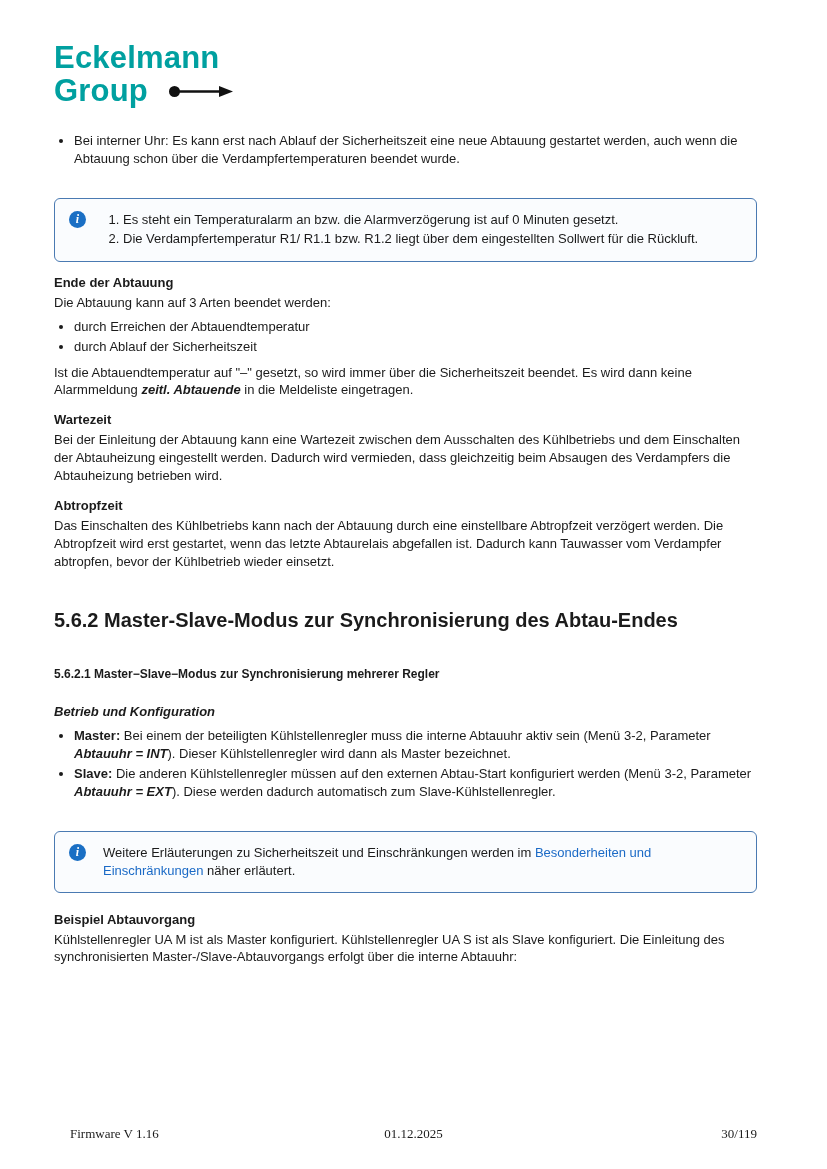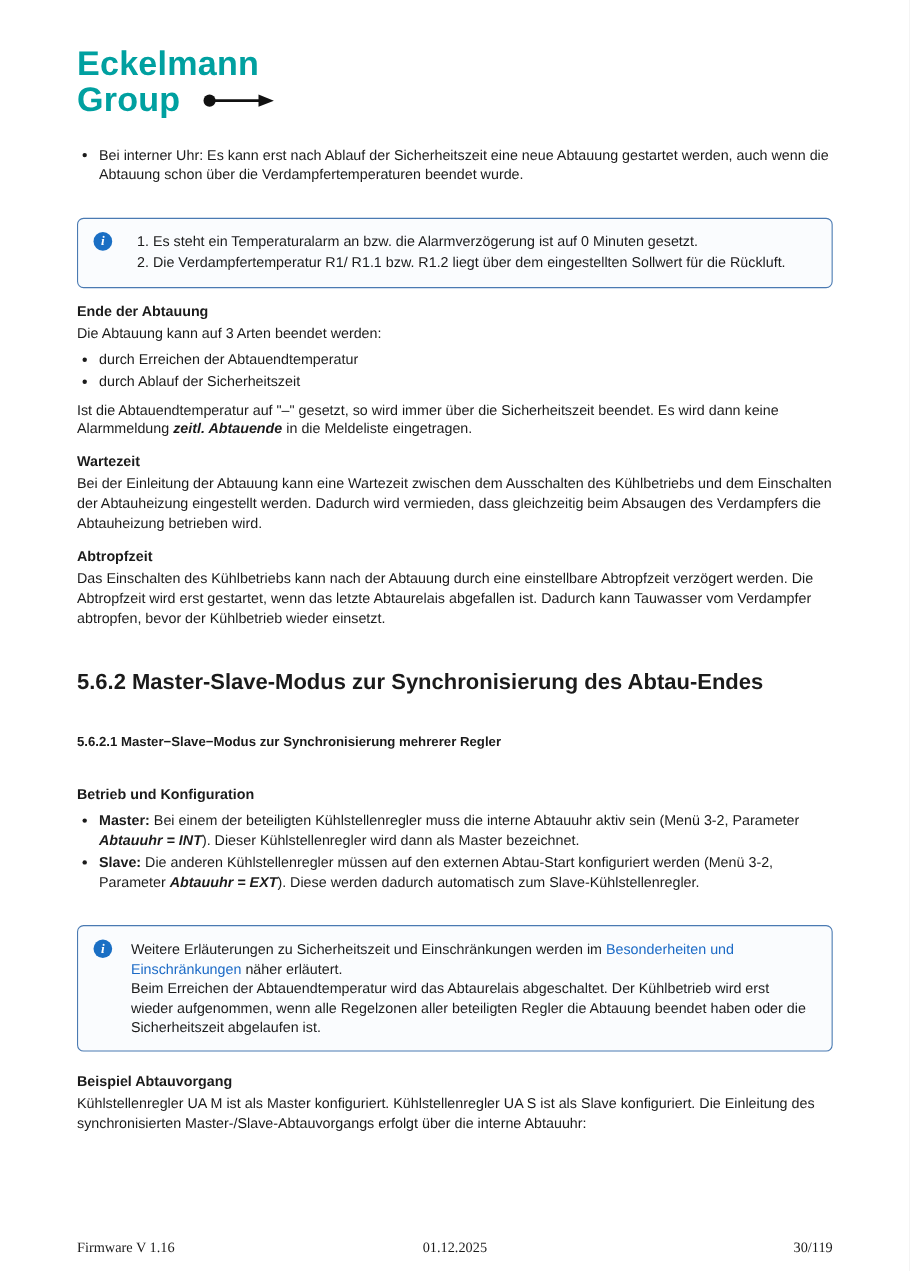--- a/index.html
+++ b/index.html
@@ -3,21 +3,21 @@
 <meta charset="utf-8">
 <style>
   * { margin:0; padding:0; box-sizing:border-box; }
   html,body { background:#e9e9e9; }
   body { font-family:"Liberation Sans", sans-serif; }
   .page {
     position:relative;
     width:827px; height:1169px;
     margin:0 auto;
     background:#ffffff;
-    padding:42px 70px 0 70px;
+    padding:42px 70px 0 54px;
     color:#1b1b1b;
     font-size:13px;
     line-height:1.38;
   }
 
   
   .logo { margin-bottom:26px; }
   .logo-line1 {
     color:#00A0A0;
     font-weight:bold;
@@ -126,30 +126,29 @@
 
   <h3 class="block-heading">Wartezeit</h3>
   <p class="para">Bei der Einleitung der Abtauung kann eine Wartezeit zwischen dem Ausschalten des Kühlbetriebs und dem Einschalten der Abtauheizung eingestellt werden. Dadurch wird vermieden, dass gleichzeitig beim Absaugen des Verdampfers die Abtauheizung betrieben wird.</p>
 
   <h3 class="block-heading">Abtropfzeit</h3>
   <p class="para">Das Einschalten des Kühlbetriebs kann nach der Abtauung durch eine einstellbare Abtropfzeit verzögert werden. Die Abtropfzeit wird erst gestartet, wenn das letzte Abtaurelais abgefallen ist. Dadurch kann Tauwasser vom Verdampfer abtropfen, bevor der Kühlbetrieb wieder einsetzt.</p>
 
   <h2 class="section-heading">5.6.2  Master-Slave-Modus zur Synchronisierung des Abtau-Endes</h2>
   <h2 class="subsection-heading">5.6.2.1  Master−Slave−Modus zur Synchronisierung mehrerer Regler</h2>
 
-  <h3 class="block-heading" style="margin-top:30px;">Betrieb und Konfiguration</h3>
+  <h3 class="block-heading" style="margin-top:20px;font-style:italic;">Betrieb und Konfiguration</h3>
   <ul class="bullets">
     <li><b>Master:</b><span> Bei einem der beteiligten Kühlstellenregler muss die interne Abtauuhr aktiv sein (Menü 3-2, Parameter </span><i class="param">Abtauuhr = INT</i><span>). Dieser Kühlstellenregler wird dann als Master bezeichnet.</span></li>
     <li><b>Slave:</b><span> Die anderen Kühlstellenregler müssen auf den externen Abtau-Start konfiguriert werden (Menü 3-2, Parameter </span><i class="param">Abtauuhr = EXT</i><span>). Diese werden dadurch automatisch zum Slave-Kühlstellenregler.</span></li>
   </ul>
 
   <div class="info-box">
     <span class="info-icon">i</span>
     <p><span>Weitere Erläuterungen zu Sicherheitszeit und Einschränkungen werden im </span><a class="doc-link">Besonderheiten und Einschränkungen</a><span> näher erläutert.</span></p>
-    <p>Beim Erreichen der Abtauendtemperatur wird das Abtaurelais abgeschaltet. Der Kühlbetrieb wird erst wieder aufgenommen, wenn alle Regelzonen aller beteiligten Regler die Abtauung beendet haben oder die Sicherheitszeit abgelaufen ist.</p>
   </div>
 
   <h3 class="block-heading" style="margin-top:18px;">Beispiel Abtauvorgang</h3>
   <p class="para">Kühlstellenregler UA M ist als Master konfiguriert. Kühlstellenregler UA S ist als Slave konfiguriert. Die Einleitung des synchronisierten Master-/Slave-Abtauvorgangs erfolgt über die interne Abtauuhr:</p>
 
   <footer class="footer">
     <span>Firmware V 1.16</span>
     <span class="center">01.12.2025</span>
     <span>30/119</span>
   </footer>

